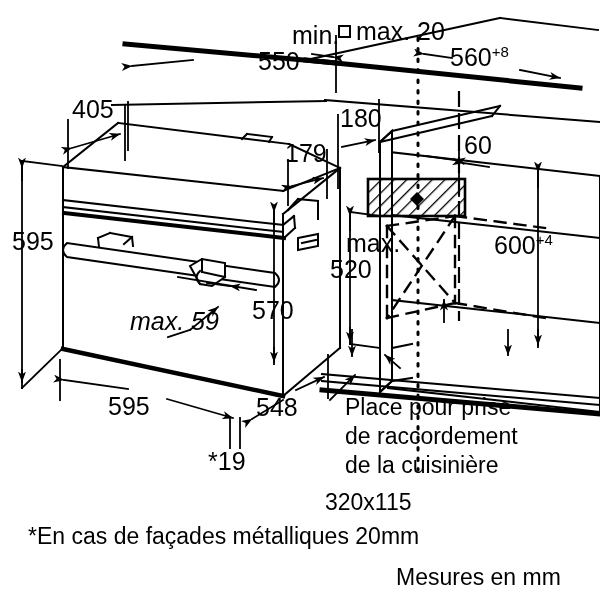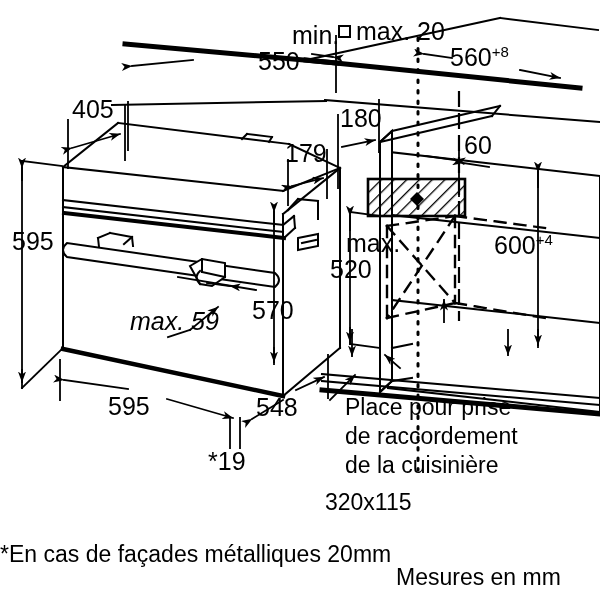--- a/index.html
+++ b/index.html
@@ -313,17 +313,17 @@
 
   <div class="txt t-dim" style="left:256px;top:394px;">548</div>
 
   <div class="txt t-dim" style="left:208px;top:448px;">*19</div>
 
   <div class="txt t-note" style="left:345px;top:424px;">de raccordement</div>
   <div class="txt t-note" style="left:345px;top:395px;">Place pour prise</div>
   <div class="txt t-note" style="left:345px;top:453px;">de la cuisinière</div>
   <div class="txt t-note" style="left:325px;top:482px;margin-top:8px;">320x115</div>
 
-  <div class="txt t-foot" style="left:0;top:524px;margin-top:18px;">*En cas de façades métalliques 20mm</div>
+  <div class="txt t-foot" style="left:28px;top:524px;">*En cas de façades métalliques 20mm</div>
 
   <div class="txt t-foot" style="left:396px;top:565px;">Mesures en mm</div>
 
 </div>
 
 </body></html>

